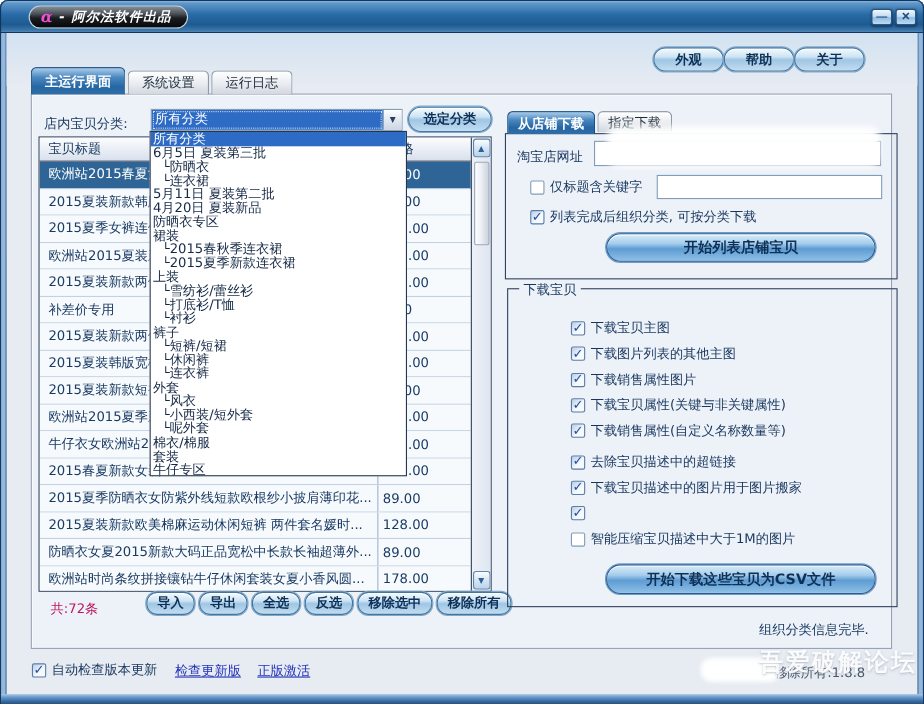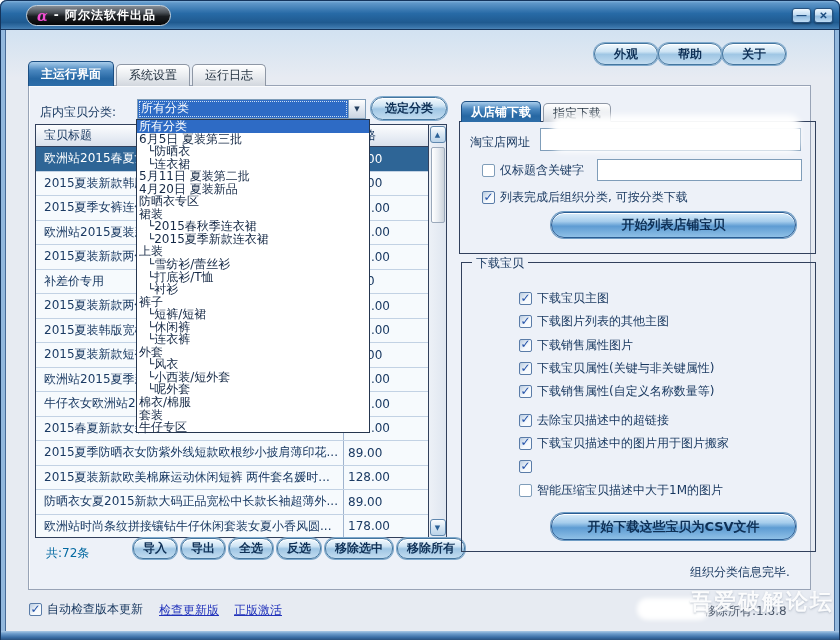--- a/index.html
+++ b/index.html
@@ -15,21 +15,21 @@
           background:linear-gradient(180deg,#A9C8E5 0%,#6B9BCB 30%,#35689F 75%,#2A517E 100%);}
 
   
   .titlebar{position:absolute;left:0;top:0;width:840px;height:30px;border-radius:7px 7px 0 0;
       background:linear-gradient(180deg,#96C1E6 0%,#5F97C9 10%,#276AA6 45%,#1F5A90 75%,#3C77AC 92%,#5C91BE 100%);
       box-shadow:inset 0 0 0 1px #14345C;}
   .title-pill{position:absolute;left:26px;top:5px;height:21px;padding:0 14px 0 10px;border-radius:11px;
       background:linear-gradient(180deg,#878E96 0%,#4A5057 35%,#1A1D21 55%,#050607 100%);
       border:1px solid #C6D2DC;display:flex;align-items:center;gap:6px;}
   .app-alpha{color:#F04ED2;font-family:"DejaVu Serif",serif;font-style:italic;font-weight:bold;font-size:14px;}
-  .title-text{color:#fff;font-size:12px;font-weight:bold;letter-spacing:1px;white-space:nowrap;}
+  .title-text{color:#fff;font-size:12px;font-weight:bold;letter-spacing:1px;white-space:nowrap;font-style:italic;}
   .win-btn{position:absolute;top:8px;width:19px;height:15px;border-radius:3px;border:1px solid #27527F;
       background:linear-gradient(180deg,#F0F8FE 0%,#C2DCF2 45%,#93BCDF 55%,#BEDCF4 100%);
       color:#1C4C7E;font-size:10px;font-weight:bold;display:flex;align-items:center;justify-content:center;
       line-height:1;box-shadow:0 1px 2px rgba(0,0,0,.4);cursor:pointer;padding:0;}
   .win-btn.min{right:29px}.win-btn.close{right:7px}
 
   
   .pill{border-radius:12px;border:1px solid #44769F;
       background:linear-gradient(180deg,#F4FAFE 0%,#CEE4F4 38%,#9FC6E4 52%,#C2DCF0 100%);
       box-shadow:0 0 0 1px #7FA9CC, inset 0 1px 0 #FFF;
@@ -77,26 +77,26 @@
   .trow.selected{background:#2E6596;color:#fff;}
   .vscroll{width:18px;background:linear-gradient(90deg,#EDF1F7,#DFE6F0);border-left:1px solid #31405C;
       display:flex;flex-direction:column;align-items:center;}
   .sbtn{width:16px;height:17px;margin-top:1px;border-radius:3px;border:1px solid #5F87AE;flex:none;
       background:linear-gradient(180deg,#FAFDFF,#D6E5F2 50%,#BCD4E9);color:#2A6198;font-size:7px;
       display:flex;align-items:center;justify-content:center;cursor:pointer;}
   .sthumb{width:14px;height:76px;margin-top:4px;border-radius:2px;border:1px solid #9AA8BA;flex:none;
       background:linear-gradient(90deg,#FFFFFF,#E9EDF2 50%,#CBD3DC);cursor:pointer;}
   .sbtn.down{margin-top:auto;margin-bottom:1px;}
 
-  .count{position:absolute;left:46px;top:545px;font-size:12px;color:#0369a1;}
+  .count{position:absolute;left:46px;top:545px;font-size:12px;color:#be185d;}
   .actions{position:absolute;left:133px;top:538px;display:flex;gap:4px;}
   .actions .pill{height:21px;padding:0 9px;border-radius:10px;}
 
   
-  .right-tabs{position:absolute;left:461px;top:101px;display:flex;gap:2px;align-items:flex-end;z-index:4;}
+  .right-tabs{position:absolute;left:461px;top:101px;display:flex;gap:2px;align-items:flex-start;z-index:4;}
   .right-tabs .tab{height:19px;padding:0 9px;}
   .right-tabs .tab.active{height:21px;}
   .box1{position:absolute;left:459px;top:121px;width:357px;height:133px;border:1px solid #31405C;}
   .url-label{position:absolute;left:470px;top:134px;font-size:12px;color:#16365E;}
   .field{background:#fff;border:1px solid #7F9DB9;font-size:12px;padding:0 4px;color:#333;font-family:inherit;}
   .url-input{position:absolute;left:540px;top:128px;width:261px;height:23px;}
   .kw-input{position:absolute;left:597px;top:159px;width:205px;height:22px;}
   .cbrow{display:flex;align-items:center;gap:5px;font-size:12px;color:#16365E;cursor:pointer;}
   .cb{width:13px;height:13px;border:1px solid #5A7CA8;border-radius:2px;flex:none;
       background:linear-gradient(135deg,#B9CCE2,#F7FAFD 60%);

